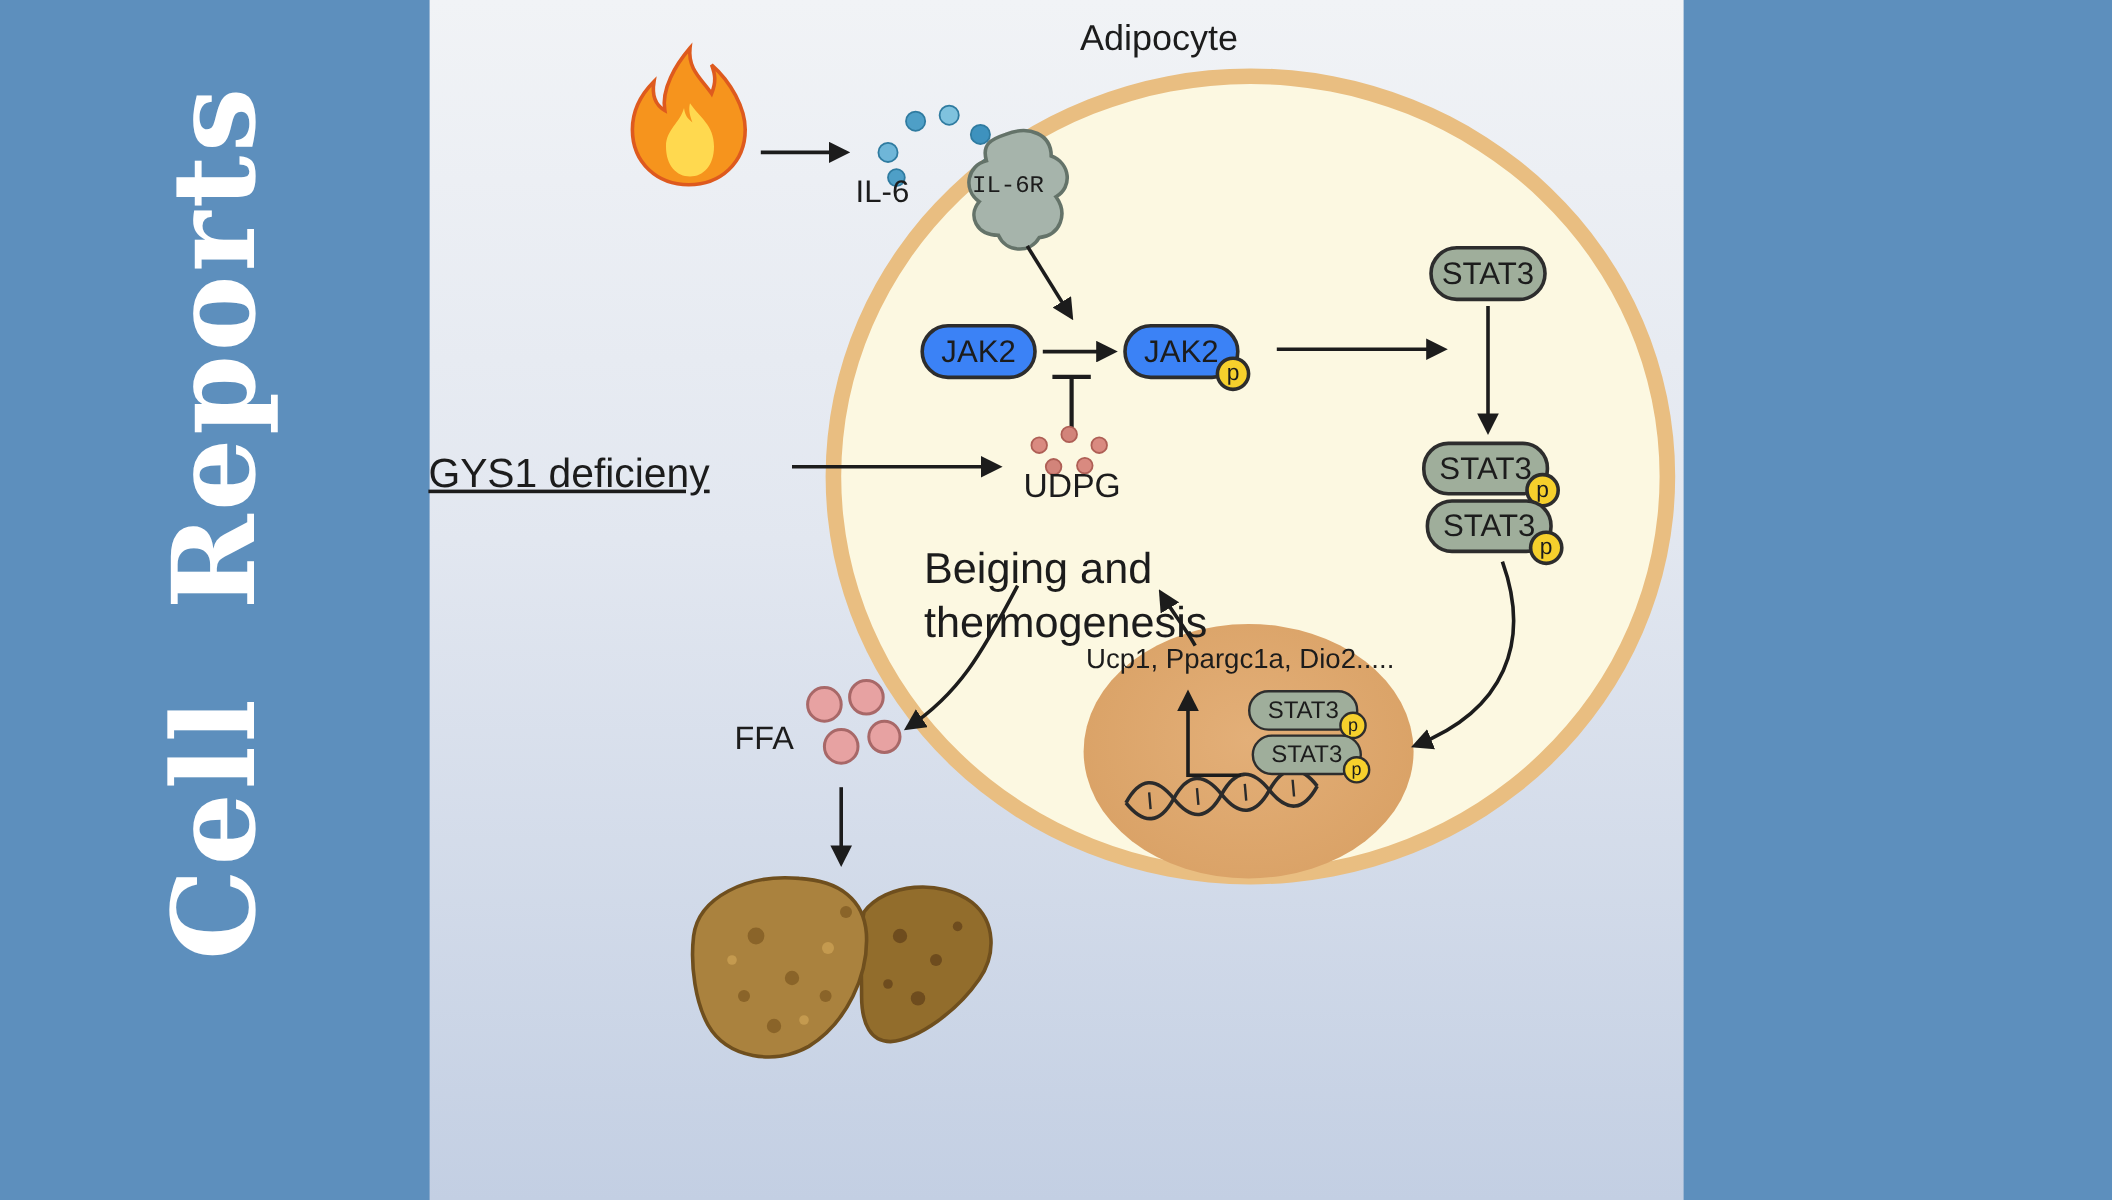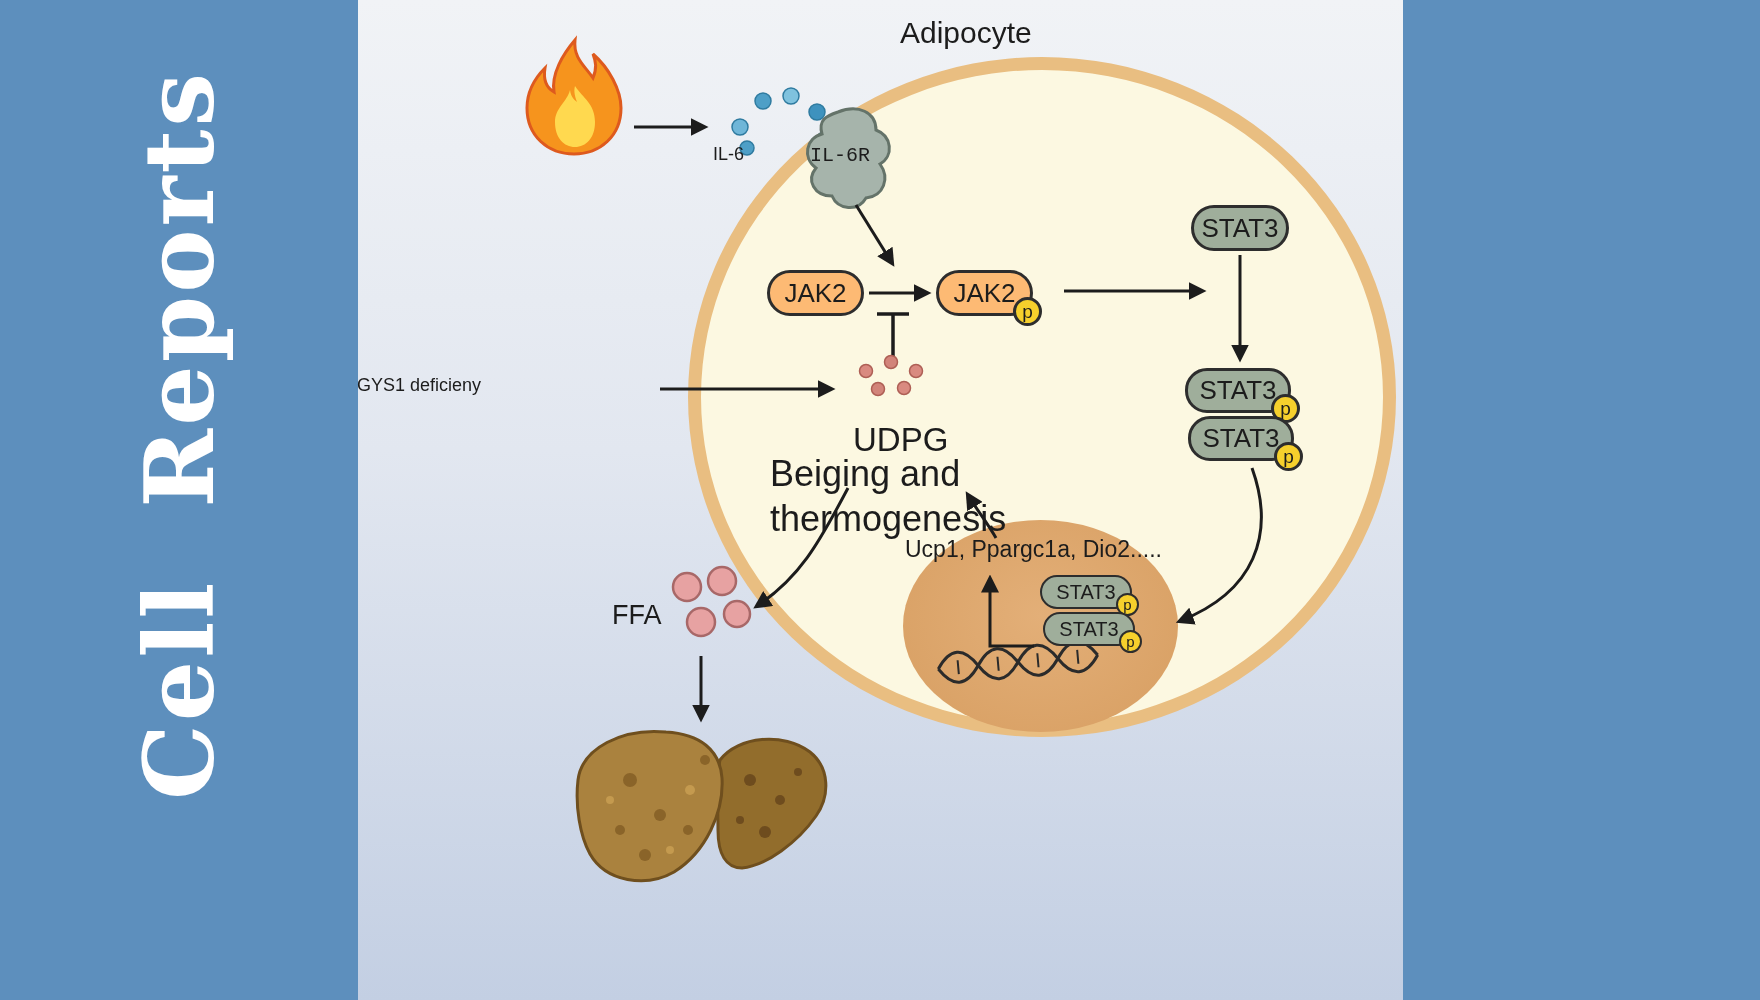--- a/index.html
+++ b/index.html
@@ -15,21 +15,21 @@
   .brand .gap{display:inline-block;width:72px;}
   .content{position:absolute;left:358px;top:0;width:1045px;height:1000px;
            background:linear-gradient(180deg,#F1F3F6 0%,#E2E7F0 45%,#C3CFE3 100%);}
   .cell{position:absolute;left:688px;top:57px;width:708px;height:680px;border-radius:50%;
         background:#FCF8E1;border:13px solid #E9BE81;}
   .nucleus{position:absolute;left:903px;top:520px;width:275px;height:212px;border-radius:50%;
         background:radial-gradient(ellipse at 50% 45%, #E3AF78 0%, #D79E61 100%);}
   svg.overlay{position:absolute;left:0;top:0;pointer-events:none;}
   .lbl{position:absolute;color:#1C1C1C;text-align:left;line-height:1.25;}
   .box{position:absolute;display:flex;align-items:center;justify-content:center;
-       border:3px solid #2D2D2D;background:#fdba74;color:#1C1C1C;}
+       border:3px solid #2D2D2D;background:#3b82f6;color:#1C1C1C;}
   .stat3{background:#9FAE9B;}
   .pbadge{position:absolute;display:flex;align-items:center;justify-content:center;
           background:#F6D02C;border:3px solid #2D2D2D;border-radius:50%;color:#1C1C1C;
           width:29px;height:29px;font-size:19px;right:-12px;bottom:-13px;}
   .pbadge.sm{width:23px;height:23px;font-size:15px;border-width:2.5px;right:-9px;bottom:-9px;}
 </style>
 </head>
 <body>
 
 <div class="stage">
@@ -139,21 +139,21 @@
           <circle cx="195" cy="112" r="6"></circle>
         <circle cx="228" cy="52" r="4"></circle>
           <circle cx="170" cy="100" r="4"></circle>
       </g>
     </g>
   </svg>
 
   <div class="lbl" style="left:900px;top:14px;width:240px;font-size:30px;">Adipocyte</div>
 
 
-  <div class="lbl" style="left:713px;top:143px;width:70px;font-size:18px;">IL-6</div>
+  <div class="lbl" style="left:713px;top:143px;width:70px;font-size:26px;">IL-6</div>
   <div class="lbl" style="left:810px;top:143px;width:95px;font-size:20px;font-family:Liberation Mono, monospace;">IL-6R</div>
 
   <div class="box" style="left:767px;top:270px;width:97px;height:46px;border-radius:23px;font-size:26px;">
     <span>JAK2</span>
   </div>
   <div class="box" style="left:936px;top:270px;width:97px;height:46px;border-radius:23px;font-size:26px;">
     <span>JAK2</span>
     <span class="pbadge">p</span>
   </div>
 
@@ -162,24 +162,24 @@
   </div>
   <div class="box stat3" style="left:1185px;top:368px;width:106px;height:45px;border-radius:22px;font-size:26px;">
     <span>STAT3</span>
     <span class="pbadge">p</span>
   </div>
   <div class="box stat3" style="left:1188px;top:416px;width:106px;height:45px;border-radius:22px;font-size:26px;">
     <span>STAT3</span>
     <span class="pbadge">p</span>
   </div>
 
-  <div class="lbl" style="left:357px;top:374px;width:290px;font-size:18px;">
+  <div class="lbl" style="left:357px;top:374px;width:290px;font-size:34px;text-decoration:underline;">
     <span style="display:block">GYS1 deficieny</span>
   </div>
-  <div class="lbl" style="left:853px;top:419px;width:95px;font-size:33px;">UDPG</div>
+  <div class="lbl" style="left:853px;top:387px;width:95px;font-size:28px;">UDPG</div>
 
   <div class="lbl" style="left:770px;top:451px;width:350px;font-size:36px;">Beiging and thermogenesis</div>
   <div class="lbl" style="left:905px;top:535px;width:280px;font-size:23px;">Ucp1, Ppargc1a, Dio2.....</div>
   <div class="lbl" style="left:612px;top:599px;width:62px;font-size:27px;">FFA</div>
 
   <div class="box stat3" style="left:1040px;top:575px;width:92px;height:34px;border-radius:17px;font-size:20px;border-width:2.5px;">
     <span>STAT3</span>
     <span class="pbadge sm">p</span>
   </div>
   <div class="box stat3" style="left:1043px;top:612px;width:92px;height:34px;border-radius:17px;font-size:20px;border-width:2.5px;">

